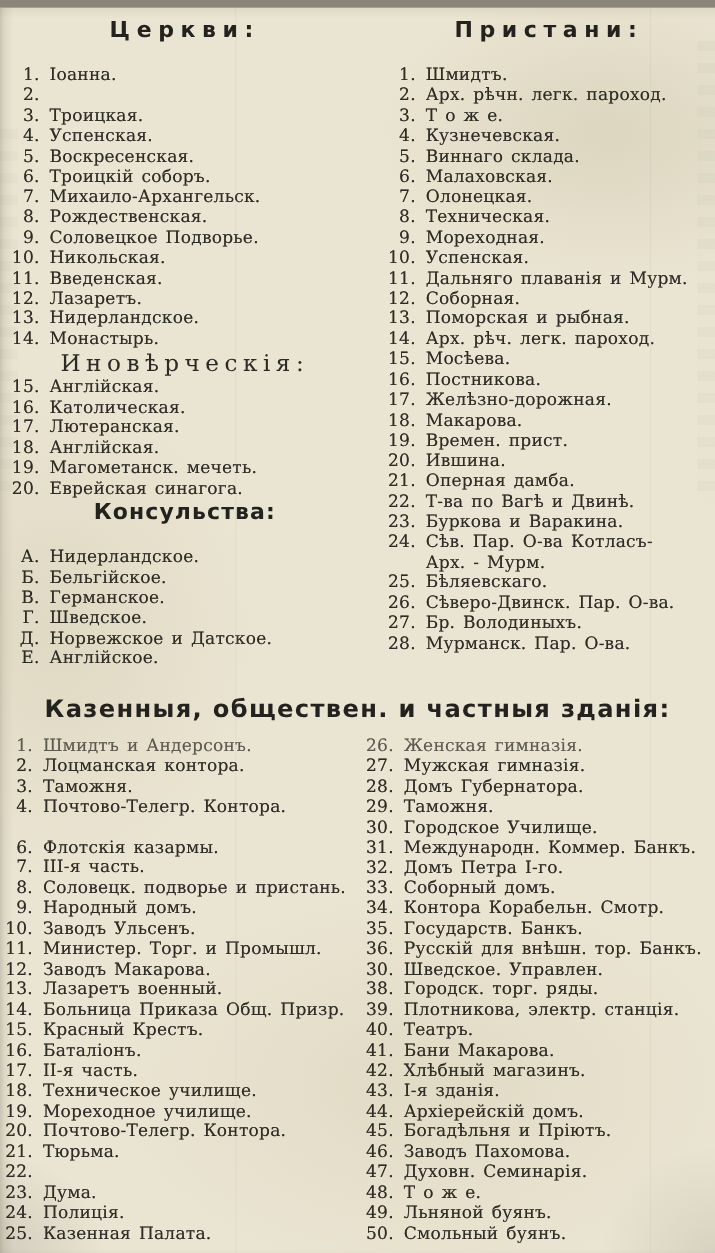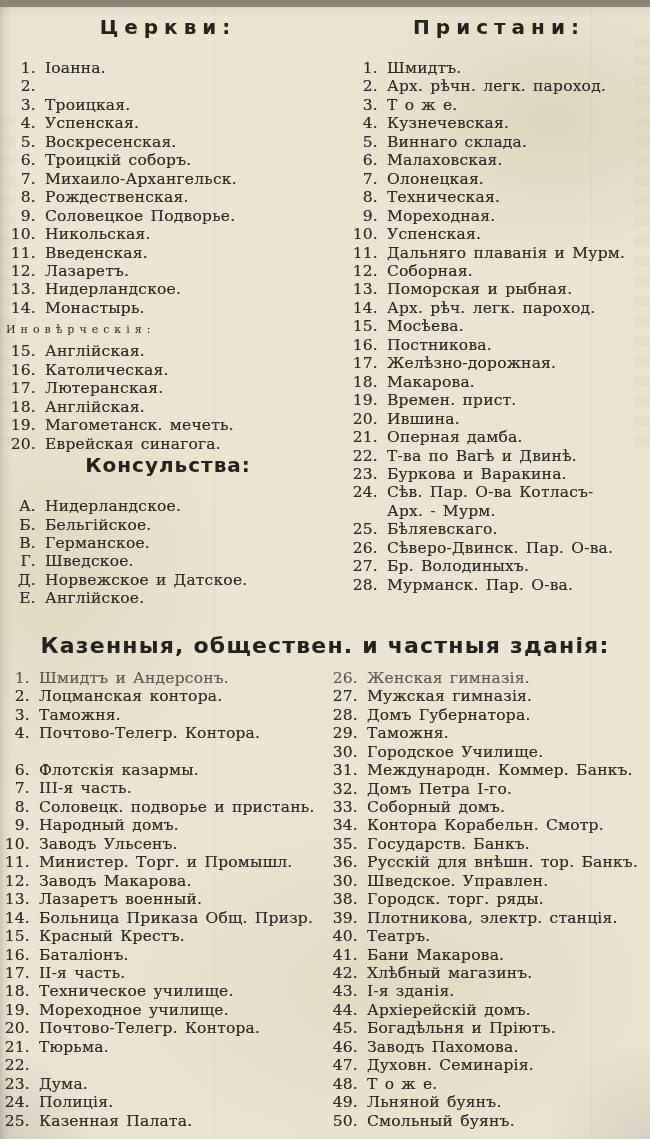--- a/index.html
+++ b/index.html
@@ -46,22 +46,22 @@
   }
   .hdr-spaced { letter-spacing:6px; }
   .hdr-consulates { font-size:20px; letter-spacing:1px; margin:10px 0 10px 0; line-height:26px; }
   .hdr-buildings {
     font-family:"DejaVu Sans", sans-serif; font-weight:bold; color:#23221e;
     font-size:22px; line-height:23px; letter-spacing:1.2px;
     text-align:center; margin:26px 0 12px 0;
   }
   h3.subhdr {
     font-family:"DejaVu Serif", serif; font-weight:normal; color:#2b2a24;
-    font-size:11px; line-height:20px; letter-spacing:5px;
-    margin:3px 0 2px 0;
+    font-size:21px; line-height:20px; letter-spacing:5px;
+    text-align:center; margin:3px 0 2px 0;
   }
 
   .row {
     display:flex; align-items:baseline;
     min-height:18.45px; line-height:18.45px;
     font-size:15.5px; letter-spacing:0.2px; word-spacing:2px;
     text-shadow:0 0 0.4px rgba(42,40,32,0.55);
   }
   .num { flex:0 0 30px; text-align:right; margin-right:9px; }
   .label { flex:1; }

